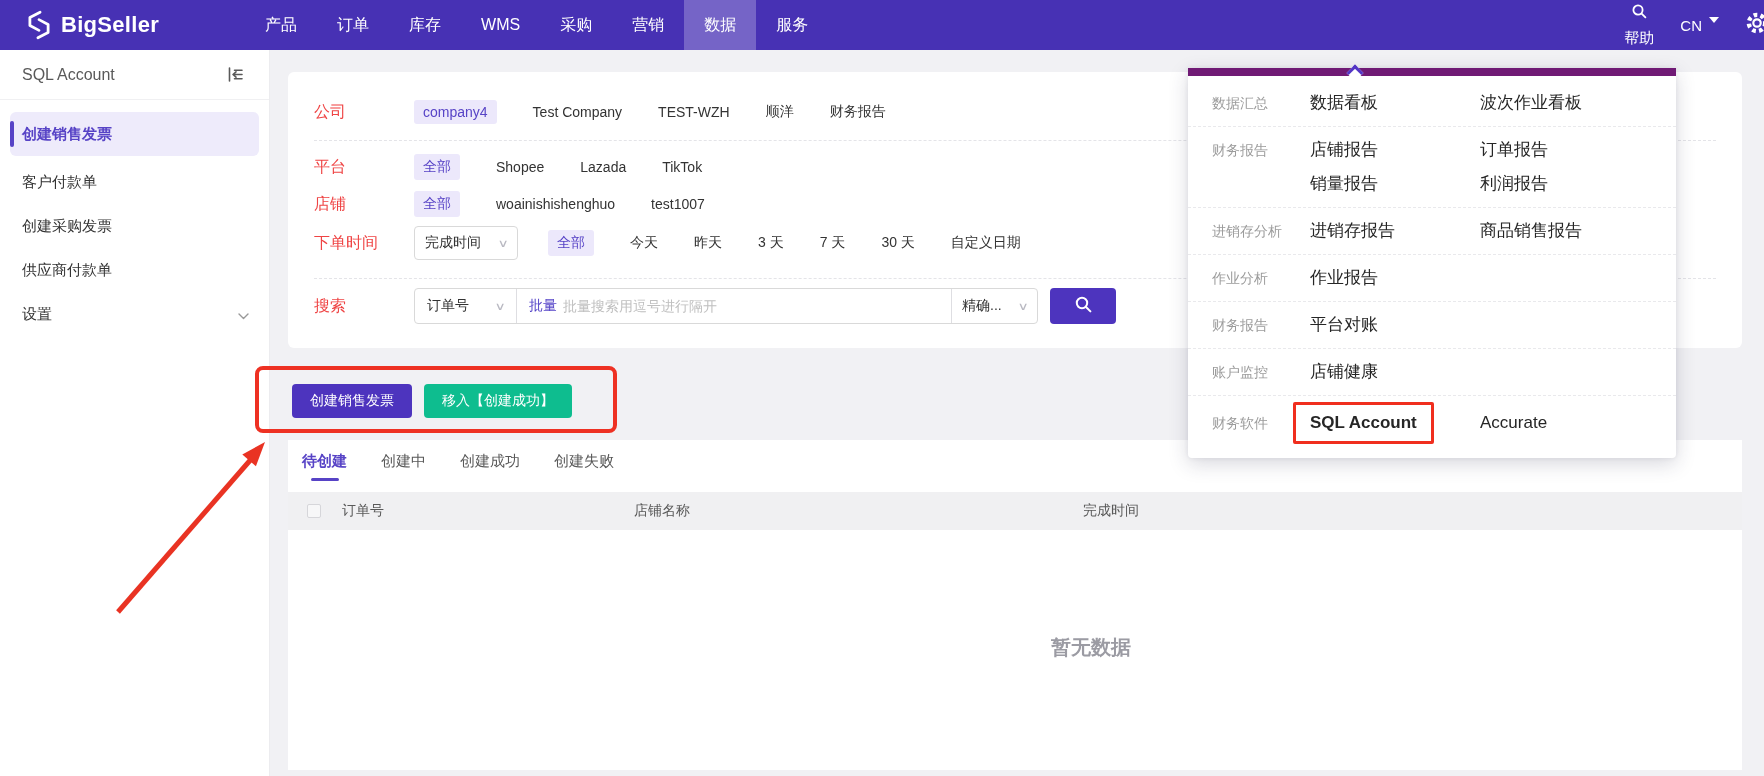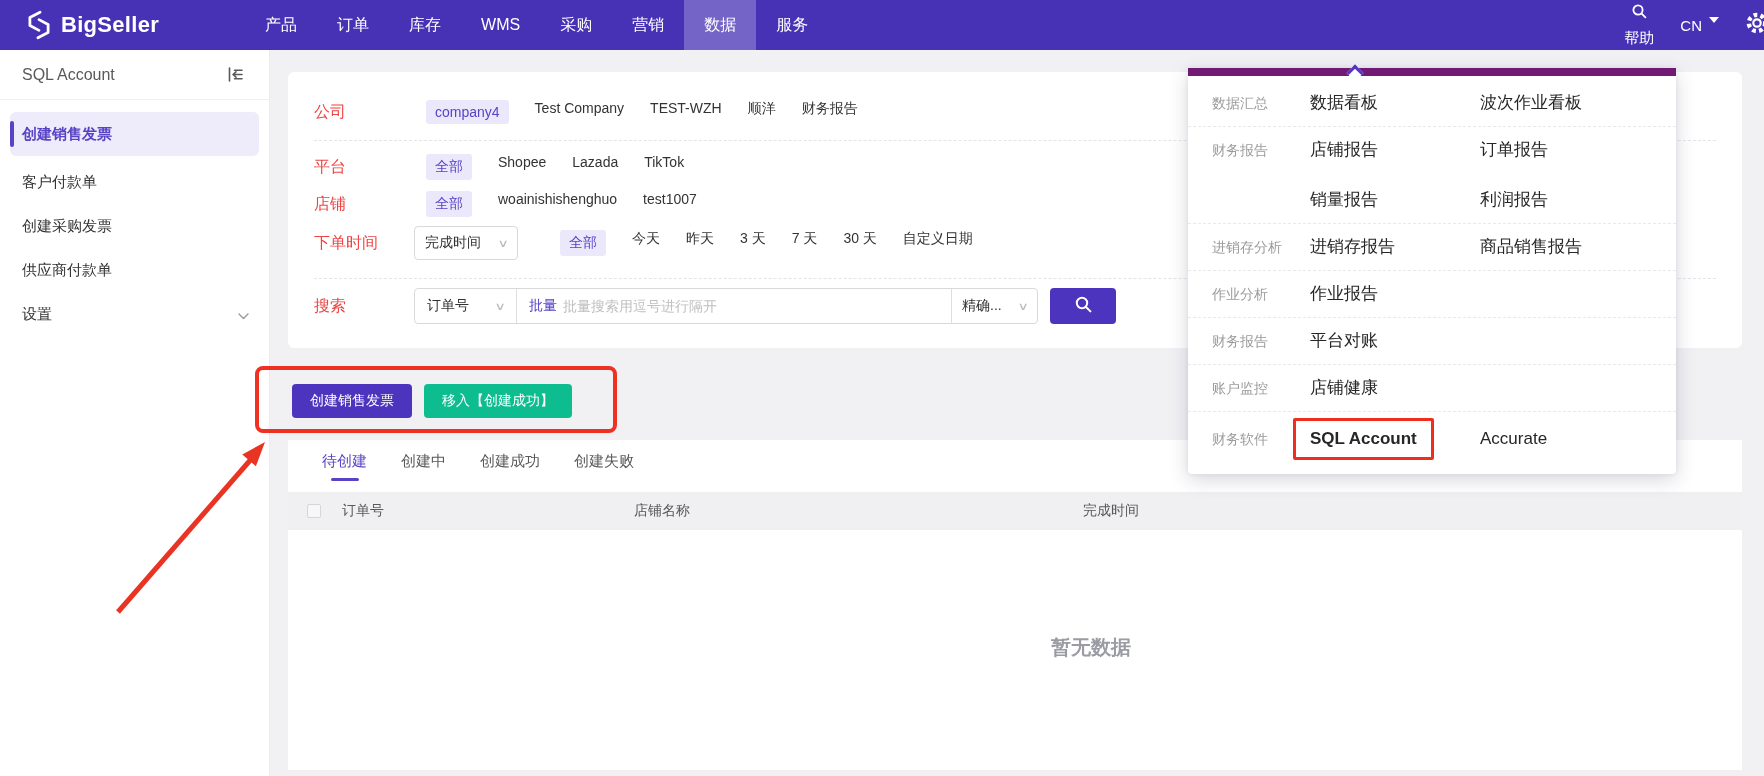--- a/index.html
+++ b/index.html
@@ -32,21 +32,21 @@
   .sb-item { height:44px; display:flex; align-items:center; padding-left:22px; font-size:15px; color:#333; cursor:pointer; }
   .sb-item.active { margin:0 10px 4px 10px; padding-left:12px; background:#eeebfb; color:#5743c6; font-weight:bold;
                     border-radius:6px; position:relative; }
   .sb-item.active::before { content:""; position:absolute; left:0; top:9px; bottom:9px; width:4px; background:#5743c6; border-radius:2px; }
   .sb-item.settings { justify-content:space-between; padding-right:20px; }
 
   
   .card { position:absolute; left:288px; top:72px; width:1454px; height:276px; background:#fff; border-radius:6px; z-index:2; }
   .frow { position:absolute; left:0; right:30px; display:flex; align-items:center; padding-left:26px; }
   .flabel { width:100px; flex:none; font-size:16px; color:#ef4444; }
-  .fopts { display:flex; align-items:flex-start; gap:26px; font-size:14px; color:#333;margin-left:12px; }
+  .fopts { display:flex; align-items:center; gap:36px; font-size:14px; color:#333; }
   .fopt { cursor:pointer; white-space:nowrap; }
   .chip { background:#ece8fb; color:#5743c6; padding:4px 9px; border-radius:3px; cursor:pointer; white-space:nowrap; }
   .dash-div { position:absolute; left:26px; right:26px; border-top:1px dashed #e4e4e8; }
   .r1 { top:22px; height:36px; }
   .d1 { top:68px; }
   .r2 { top:79px;  height:32px; }
   .r3 { top:116px; height:32px; }
   .r4 { top:153px; height:36px; }
   .d2 { top:206px; }
   .r5 { top:216px; height:36px; }
@@ -69,42 +69,42 @@
   
   .btn { position:absolute; top:384px; height:34px; border:none; border-radius:4px; color:#fff; font-size:14px;
          padding:0 18px; cursor:pointer; font-family:inherit; white-space:nowrap; z-index:3; }
   .btn-purple { left:292px; background:#4d34be; }
   .btn-green  { left:424px; background:#0ebd8f; }
 
   
   .panel { position:absolute; left:288px; top:440px; width:1454px; height:330px; background:#fff; z-index:2; }
   .tabs { display:flex; gap:34px; padding:10px 0 0 14px; }
   .tab { font-size:15px; color:#595959; cursor:pointer; text-align:center; padding-top:2px; }
-  .tab.active { color:#5743c6; font-weight:normal;margin-left:20px; }
+  .tab.active { color:#5743c6; font-weight:bold; }
   .tab .tab-bar { width:28px; height:3px; border-radius:2px; background:transparent; margin:7px auto 0; }
   .tab.active .tab-bar { background:#5743c6; }
   .thead { position:absolute; left:0; top:52px; width:1454px; height:38px; background:#f0f0f2;
            display:flex; align-items:center; font-size:14px; color:#595959; }
   .th-check { width:14px; height:14px; border:1px solid #d6d6da; background:#f7f7f8; border-radius:2px;
               margin:0 21px 0 19px; flex:none; cursor:pointer; }
   .th-col1 { width:292px; } .th-col2 { width:449px; } .th-col3 { flex:1; }
   .empty { position:absolute; left:803px; top:194px; transform:translateX(-50%); font-size:20px; font-weight:bold; color:#9b9ba3; }
 
   
   .menu { position:absolute; left:1188px; top:68px; width:488px; background:#fff; z-index:40;
           border-top:8px solid #701a75; border-radius:0 0 4px 4px; padding:4px 0 8px;
           box-shadow:0 6px 20px rgba(40,40,70,.18), 0 0 5px rgba(40,40,70,.08); }
   .menu-notch { position:absolute; top:-9px; left:161px; width:12px; height:12px; background:#fff;
                 border-top:3px solid #5335c5; border-left:3px solid #5335c5; transform:rotate(45deg); }
   .m-section { display:flex; padding:12px 0; border-bottom:1px dashed #e9e9ec; }
   .m-section:last-child { border-bottom:none; }
   .m-label { width:122px; flex:none; padding-left:24px; font-size:14px; color:#9b9b9b; line-height:22px; }
   .m-lines { flex:1; }
   .m-line { display:flex; line-height:22px; }
-  .m-line + .m-line { margin-top:28px; }
+  .m-line + .m-line { margin-top:12px; }
   .m-item { font-size:17px; color:#262626; cursor:pointer; }
   .m-c1 { width:170px; flex:none; }
   .sec7 { padding:16px 0; }
   .hl-box { display:inline-block; border:3px solid #f02e1e; border-radius:2px; padding:7px 14px;
             margin:-10px 0 -10px -17px; font-weight:bold; }
 
   
   .anno-rect { position:absolute; left:255px; top:366px; width:362px; height:67px; border:4px solid #ee3123;
                border-radius:8px; z-index:20; pointer-events:none; }
   .anno-arrow { position:absolute; left:95px; top:430px; z-index:20; pointer-events:none; }

